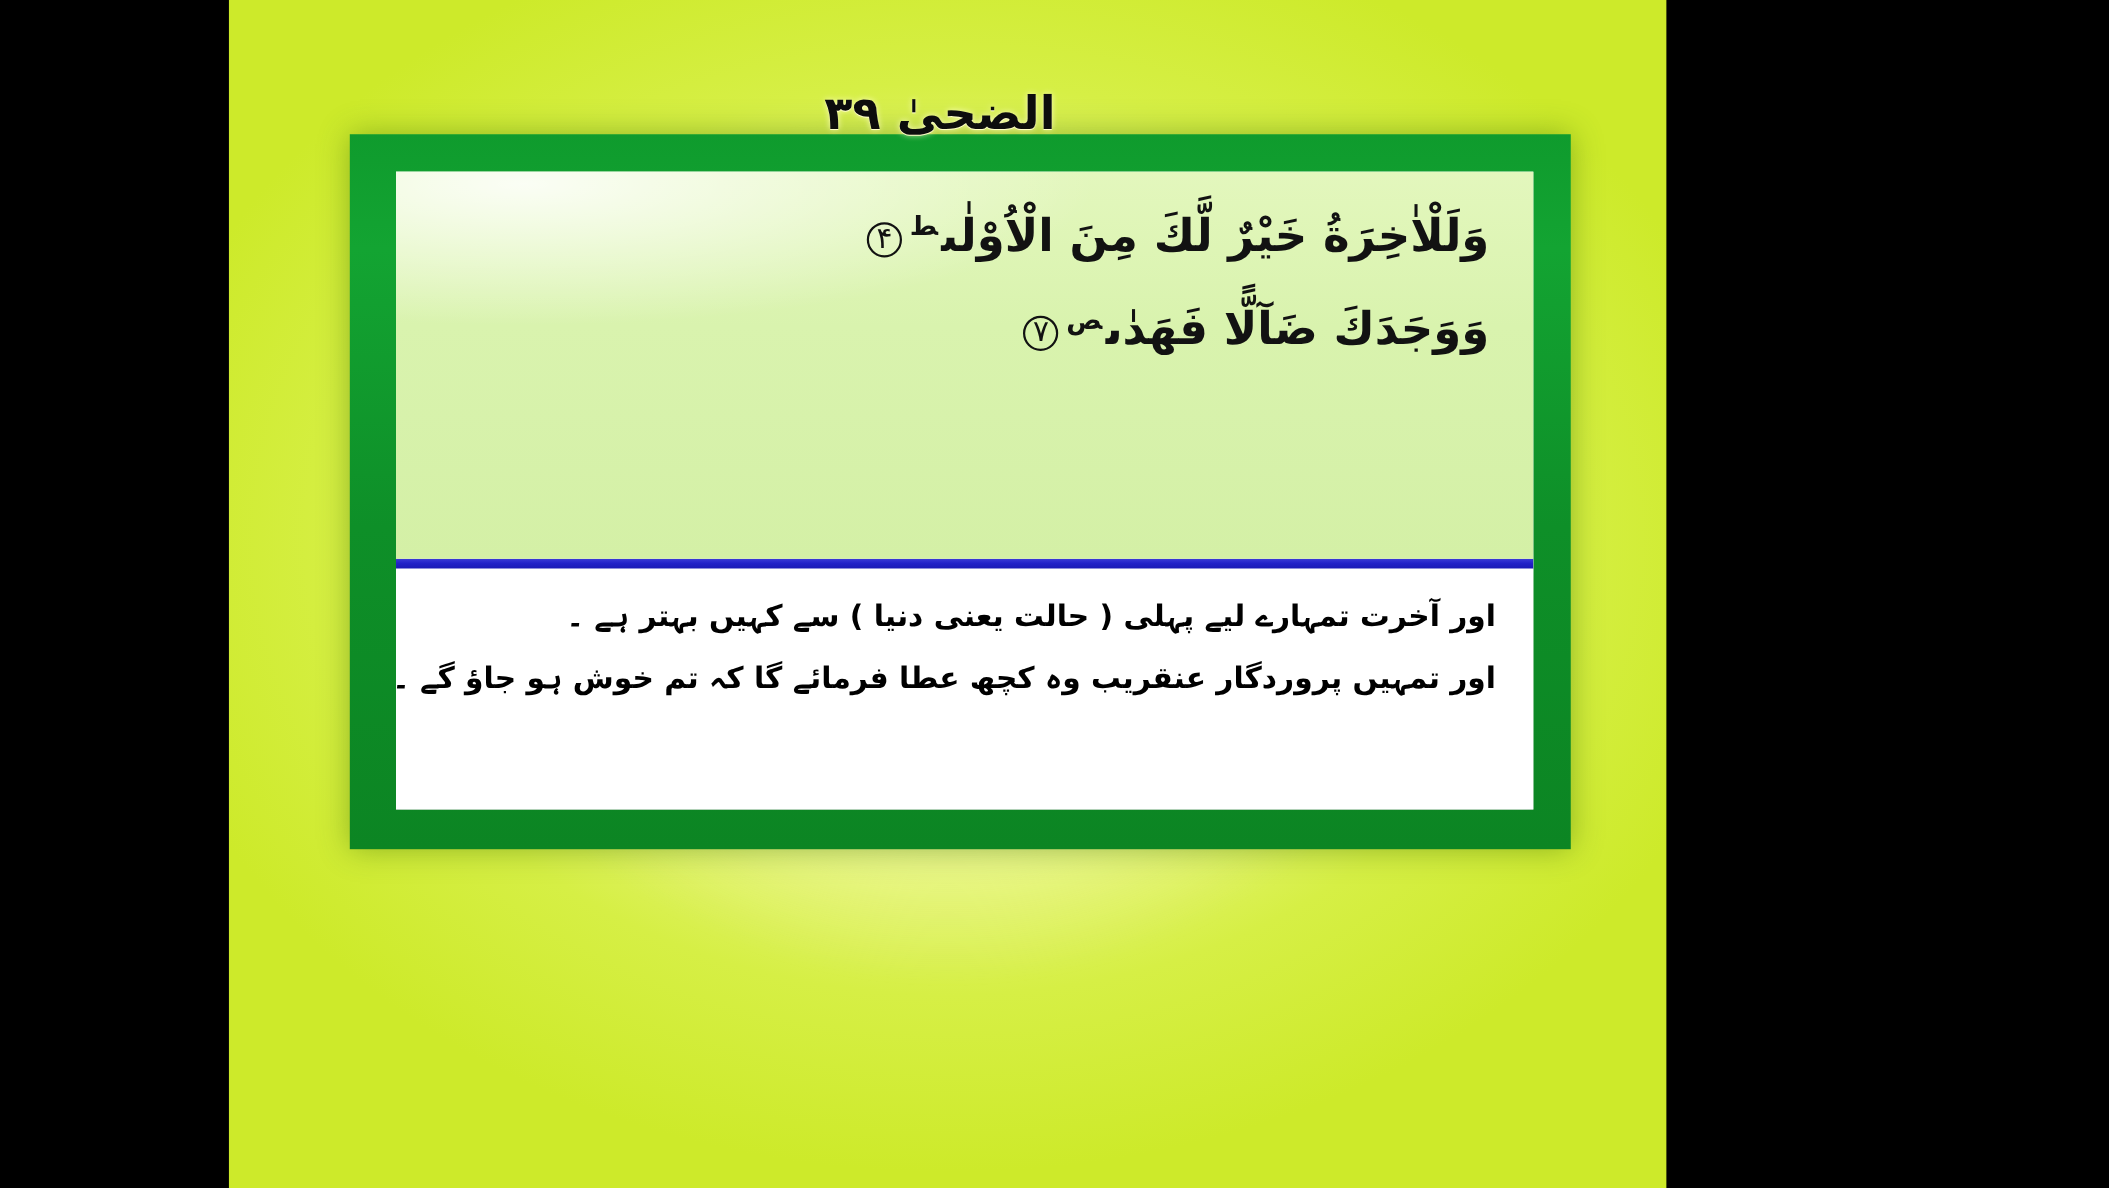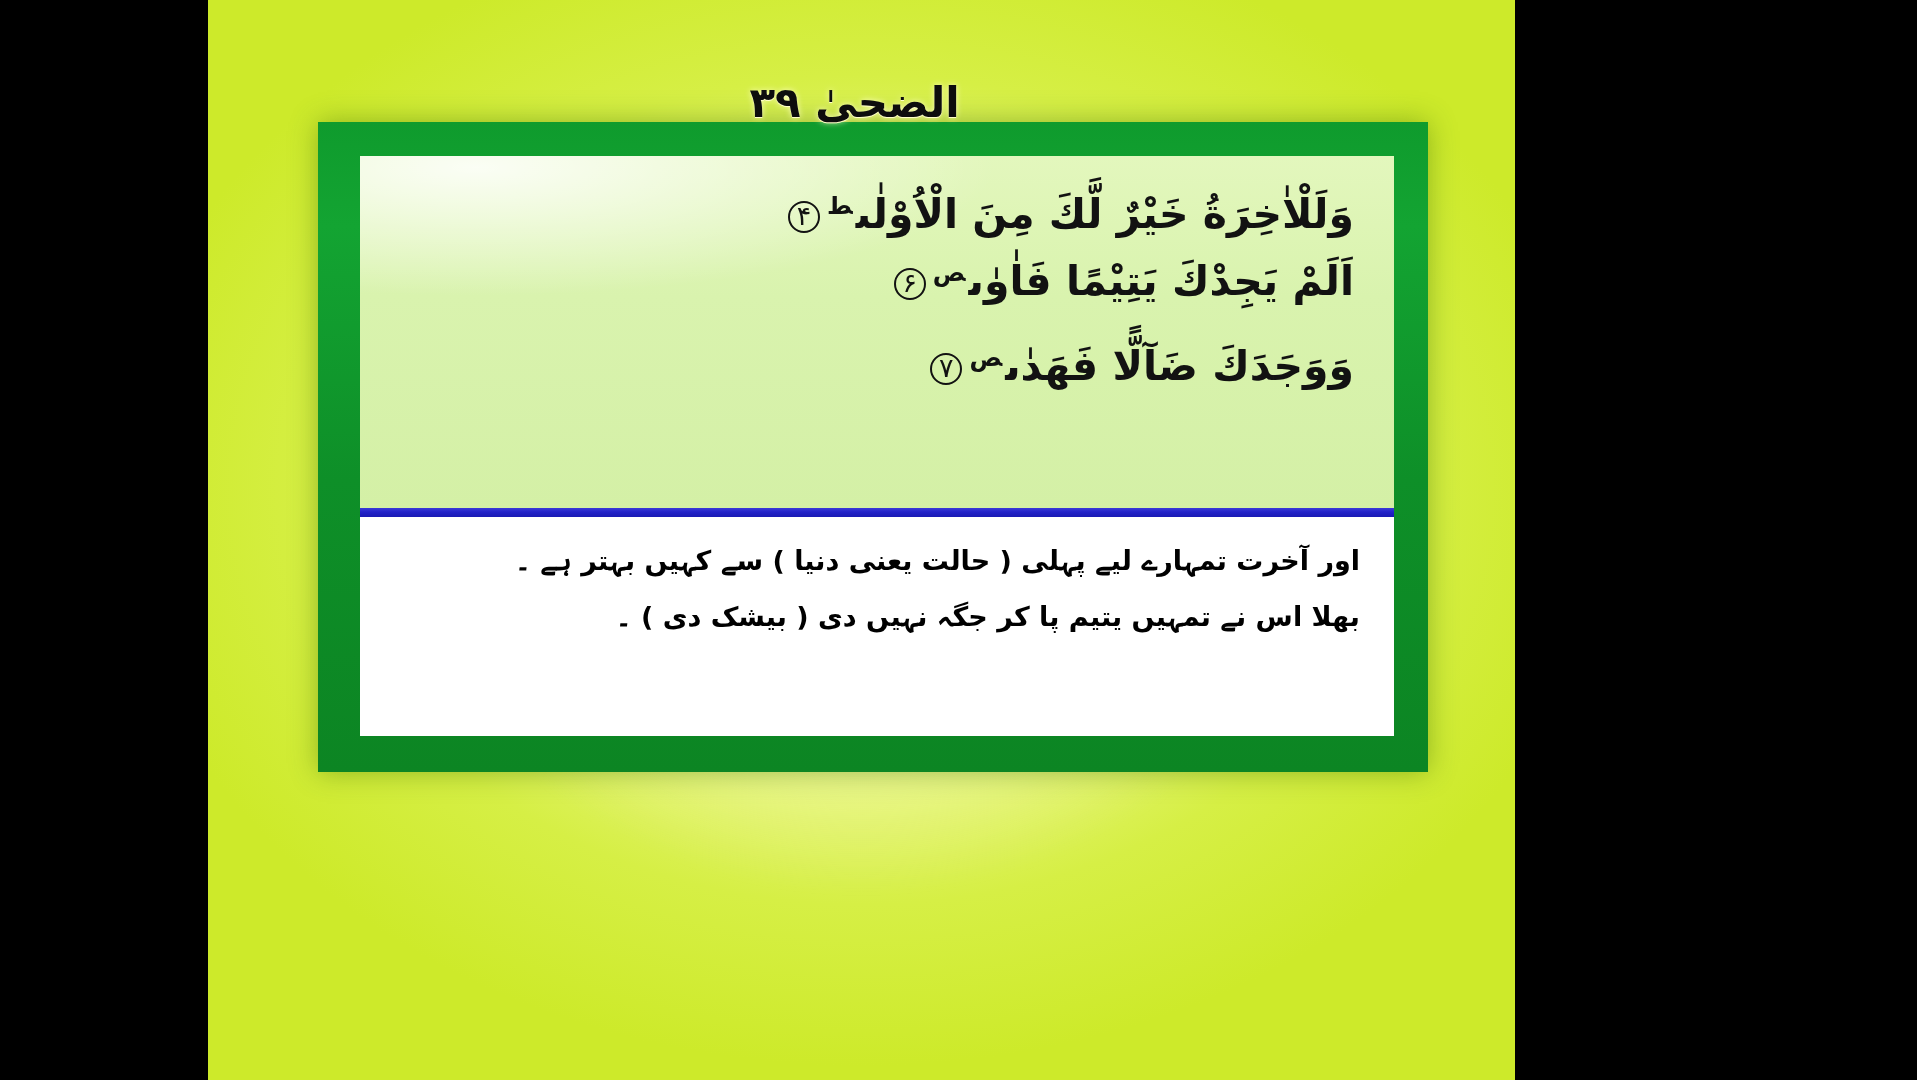--- a/index.html
+++ b/index.html
@@ -139,31 +139,28 @@
 
     <div id="title">الضحیٰ ۹۳</div>
 
     <div id="card">
       <div id="cardInner">
 
         <div id="arabicPanel">
           <div class="ayah r1">
             <span>وَلَلْاٰخِرَةُ خَيْرٌ لَّكَ مِنَ الْاُوْلٰى</span><span class="stop">ط</span><span class="num">۴</span>
           </div>
-          <div class="ayah r3">
-            <span>اَلَمْ يَجِدْكَ يَتِيْمًا فَاٰوٰى</span><span class="stop">ص</span><span class="num">۶</span>
-          </div>
           <div class="ayah r4">
             <span>وَوَجَدَكَ ضَآلًّا فَهَدٰى</span><span class="stop">ص</span><span class="num">۷</span>
           </div>
         </div>
 
         <div id="divider"></div>
 
         <div id="urduPanel">
           <div class="urdu u1">اور آخرت تمہارے لیے پہلی ( حالت یعنی دنیا ) سے کہیں بہتر ہے ۔</div>
-          <div class="urdu u3">بھلا اس نے تمہیں یتیم پا کر جگہ نہیں دی ( بیشک دی ) ۔</div>
+          <div class="urdu u2">اور تمہیں پروردگار عنقریب وہ کچھ عطا فرمائے گا کہ تم خوش ہو جاؤ گے ۔</div>
         </div>
 
       </div>
     </div>
   </div>
 </div>
 
 </body></html>

